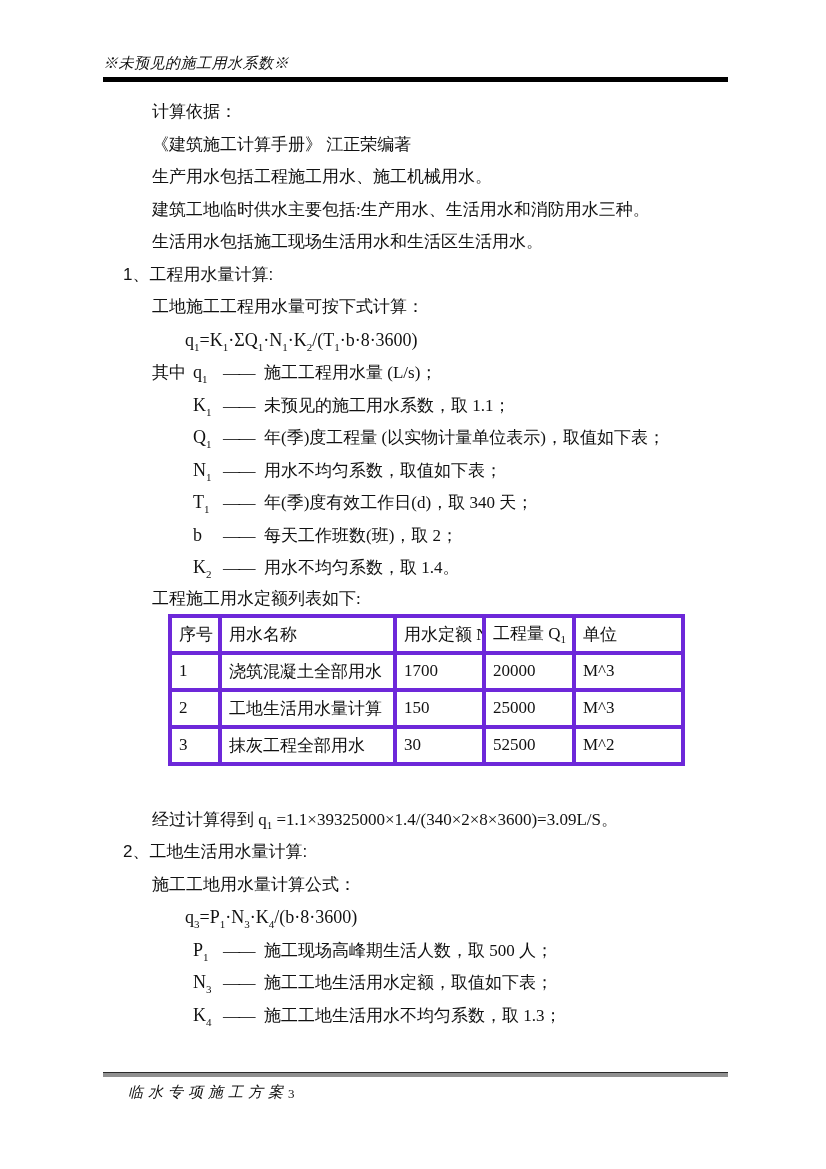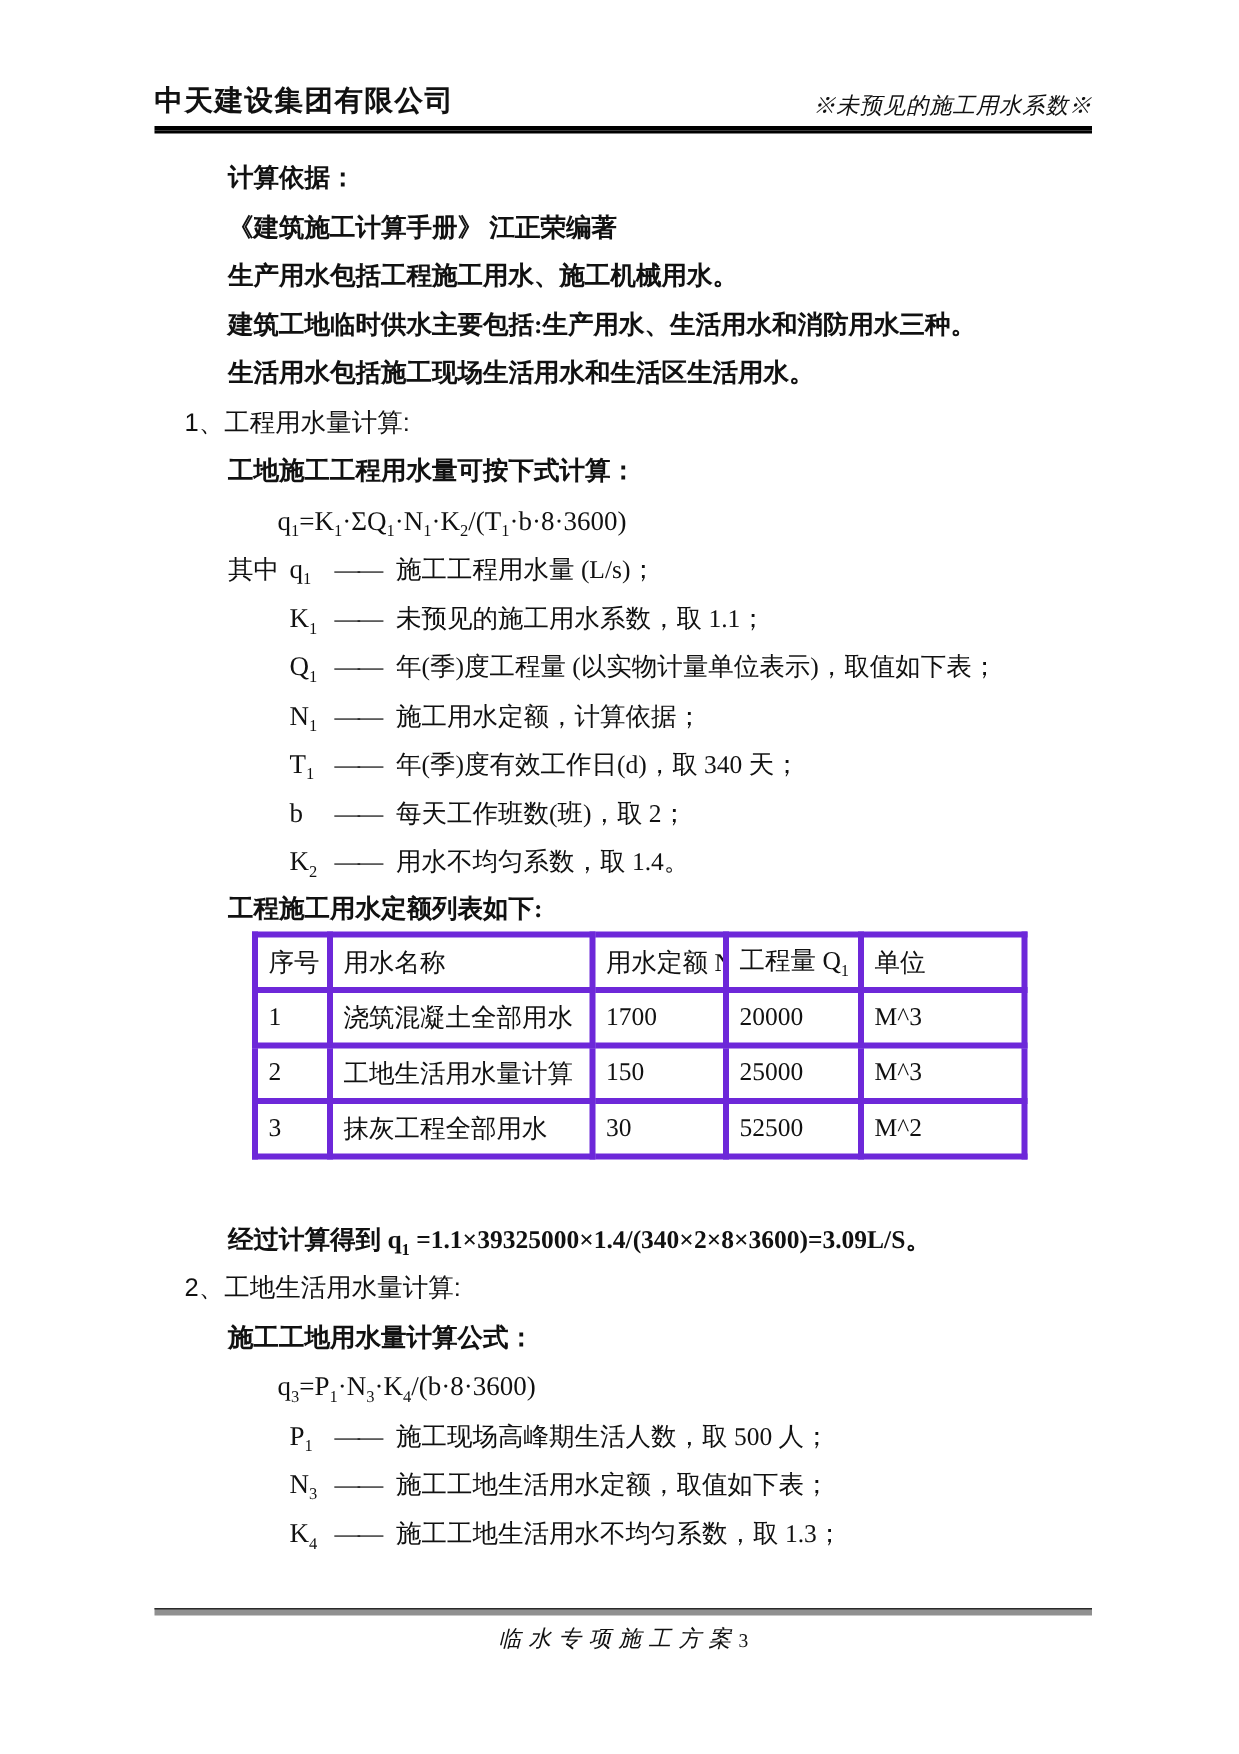--- a/index.html
+++ b/index.html
@@ -12,21 +12,21 @@
   .content { padding:0 98px 0 103px; }
 
   
   .hdr { display:flex; justify-content:space-between; align-items:flex-end; padding-top:54px; }
   .hdr-left { font-family:"Liberation Sans","DejaVu Sans",sans-serif; font-weight:bold; font-size:19px; letter-spacing:1px; }
   .hdr-right { font-family:"Liberation Serif",serif; font-style:italic; font-size:15px; letter-spacing:0.5px; }
   .hdr-rule { margin-top:4px; border-top:3px solid #000; border-bottom:2px solid #000; height:5px; }
 
   
   .doc { padding-top:14px; font-size:17px; }
-  .para, .lead, .result, .table-intro { height:32.5px; line-height:32.5px; padding-left:49px; white-space:nowrap;font-weight:bold; }
+  .para, .lead, .result, .table-intro { height:32.5px; line-height:32.5px; padding-left:49px; white-space:nowrap; }
   .heading { height:32.5px; line-height:32.5px; padding-left:20px; white-space:nowrap;
              font-family:"Liberation Sans","DejaVu Sans",sans-serif; font-weight:normal; font-size:17px; }
   .formula { height:32.5px; line-height:32.5px; padding-left:82px; font-size:18px; white-space:nowrap; }
   sub { font-size:11px; }
   .def-row { height:32.5px; line-height:32.5px; padding-left:90px; white-space:nowrap; }
   .def-row.has-prefix { padding-left:49px; }
   .def-prefix { display:inline-block; width:41px; }
   .def-sym { display:inline-block; min-width:28px; font-size:18px; }
   .def-dash { letter-spacing:-1.5px; margin:0 10px 0 2px; }
   .table-intro { height:30px; line-height:30px; }
@@ -35,31 +35,30 @@
   .table-wrap { margin-left:65px; }
   table { border-collapse:collapse; table-layout:fixed; width:513px; font-size:17px; }
   th, td { border:4px solid #6d28d9; font-weight:normal; text-align:left; height:37px; padding:0 4px 0 7px; overflow:hidden; white-space:nowrap; }
   col.c1{width:50px} col.c2{width:175px} col.c3{width:89px} col.c4{width:90px} col.c5{width:109px}
 
   .result { margin-top:38px; }
 
   
   .footer { position:absolute; top:1072px; left:103px; right:98px; }
   .ftr-rule { height:5px; border-top:1px solid #2b2b2b; background:#909090; }
-  .ftr-row { display:flex; justify-content:center; align-items:flex-start; padding:6px 25px 0 25px; }
+  .ftr-row { display:flex; justify-content:flex-start; align-items:flex-start; padding:6px 25px 0 25px; }
   .ftr-title { font-style:italic; font-size:15px; letter-spacing:5px; }
   .ftr-page { font-size:13px; padding-top:3px; }
 </style>
 </head>
 <body>
 
 <div class="content">
 
   <div class="hdr">
-    <span class="hdr-left">中天建设集团有限公司</span>
     <span class="hdr-right">※未预见的施工用水系数※</span>
   </div>
   <div class="hdr-rule"></div>
 
   <div class="doc">
 
     <div>
         <div class="para">计算依据：</div>
         <div class="para">《建筑施工计算手册》 江正荣编著</div>
         <div class="para">生产用水包括工程施工用水、施工机械用水。</div>
@@ -67,21 +66,21 @@
         <div class="para">生活用水包括施工现场生活用水和生活区生活用水。</div>
       </div>
 
     <div class="heading">1、工程用水量计算:</div>
     <div class="lead">工地施工工程用水量可按下式计算：</div>
     <div class="formula">q<sub>1</sub>=K<sub>1</sub>·ΣQ<sub>1</sub>·N<sub>1</sub>·K<sub>2</sub>/(T<sub>1</sub>·b·8·3600)</div>
     <div>
         <div class="def-row has-prefix"><span class="def-prefix">其中</span><span class="def-sym">q<sub>1</sub></span><span class="def-dash">——</span><span>施工工程用水量 (L/s)；</span></div>
         <div class="def-row"><span class="def-sym">K<sub>1</sub></span><span class="def-dash">——</span><span>未预见的施工用水系数，取 1.1；</span></div>
         <div class="def-row"><span class="def-sym">Q<sub>1</sub></span><span class="def-dash">——</span><span>年(季)度工程量 (以实物计量单位表示)，取值如下表；</span></div>
-        <div class="def-row"><span class="def-sym">N<sub>1</sub></span><span class="def-dash">——</span><span>施工用水定额，计算依据；</span></div>
+        <div class="def-row"><span class="def-sym">N<sub>1</sub></span><span class="def-dash">——</span><span>用水不均匀系数，取值如下表；</span></div>
         <div class="def-row"><span class="def-sym">T<sub>1</sub></span><span class="def-dash">——</span><span>年(季)度有效工作日(d)，取 340 天；</span></div>
         <div class="def-row"><span class="def-sym">b</span><span class="def-dash">——</span><span>每天工作班数(班)，取 2；</span></div>
         <div class="def-row"><span class="def-sym">K<sub>2</sub></span><span class="def-dash">——</span><span>用水不均匀系数，取 1.4。</span></div>
       </div>
 
     <div class="table-intro">工程施工用水定额列表如下:</div>
 
     <div class="table-wrap">
       <table>
         <colgroup>

